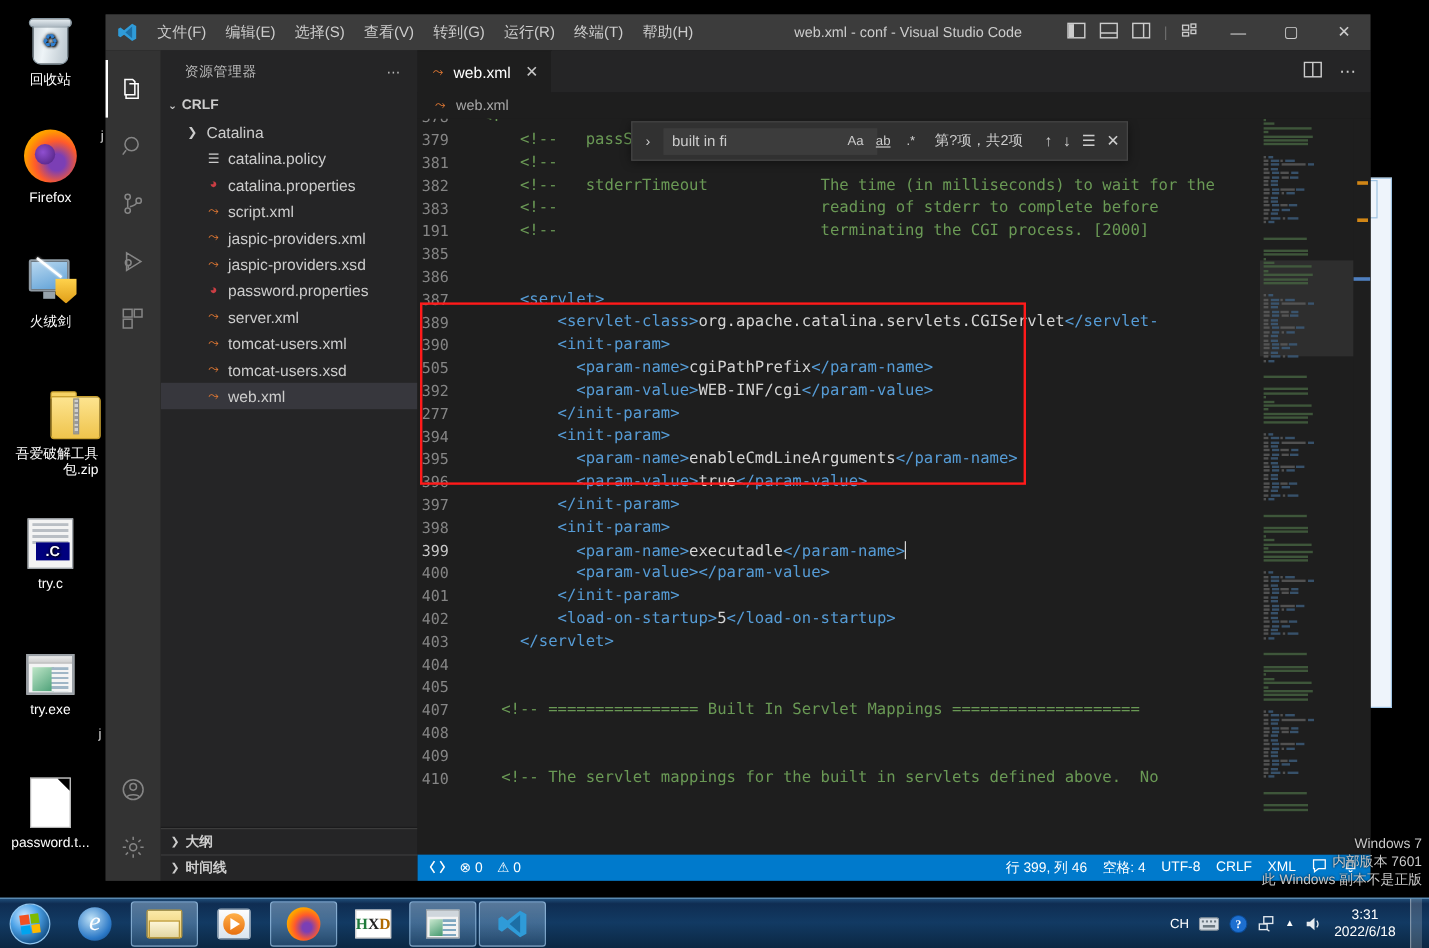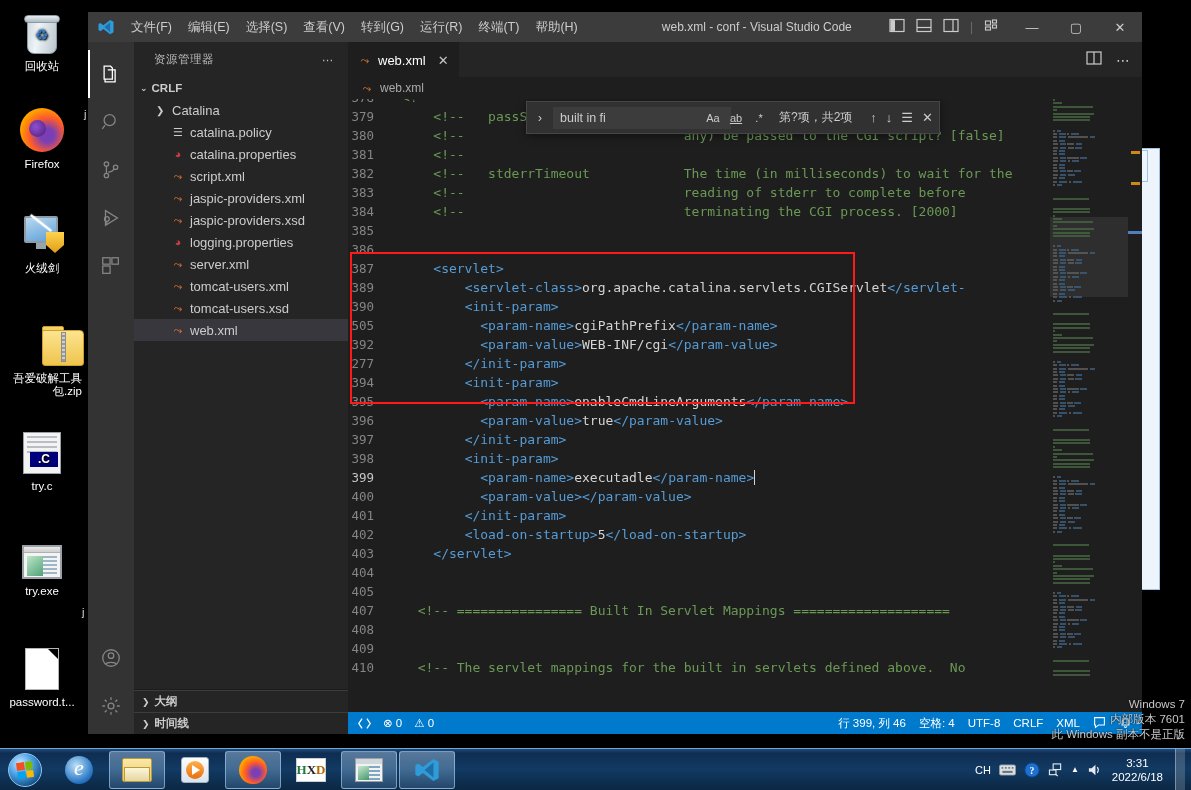--- a/index.html
+++ b/index.html
@@ -477,21 +477,21 @@
             <span>jaspic-providers.xml</span>
           </div>
 
           <div class="row" style="padding-left:37px;">
             <span class="file-ic ic-xml">⤳</span>
             <span>jaspic-providers.xsd</span>
           </div>
 
           <div class="row" style="padding-left:37px;">
             <span class="file-ic ic-prop">◕</span>
-            <span>logging.properties</span>
+            <span>password.properties</span>
           </div>
 
           <div class="row" style="padding-left:37px;">
             <span class="file-ic ic-xml">⤳</span>
             <span>server.xml</span>
           </div>
 
           <div class="row" style="padding-left:37px;">
             <span class="file-ic ic-xml">⤳</span>
             <span>tomcat-users.xml</span>
@@ -540,25 +540,24 @@
 
         <div class="breadcrumb">
           <span class="file-ic ic-xml">⤳</span>
           <span>web.xml</span>
         </div>
 
         <div class="code-area">
           <div class="code-scroll" id="code-lines" style="margin-top: -11px;">
               <div class="cline"><span class="lnum">378</span><span class="ctext"><span class="cmt">&lt;!--</span></span></div>
               <div class="cline"><span class="lnum">379</span><span class="ctext"><span class="cmt">    &lt;!--   passSh</span></span></div>
-              <div class="cline"><span class="lnum">380</span><span class="ctext"><span class="cmt">    &lt;!--                            any) be passed to the CGI script? [false]</span></span></div>
               <div class="cline"><span class="lnum">381</span><span class="ctext"><span class="cmt">    &lt;!--</span></span></div>
               <div class="cline"><span class="lnum">382</span><span class="ctext"><span class="cmt">    &lt;!--   stderrTimeout            The time (in milliseconds) to wait for the</span></span></div>
               <div class="cline"><span class="lnum">383</span><span class="ctext"><span class="cmt">    &lt;!--                            reading of stderr to complete before</span></span></div>
-              <div class="cline"><span class="lnum">384</span><span class="ctext"><span class="cmt">    &lt;!--                            terminating the CGI process. [2000]</span></span></div>
+              <div class="cline"><span class="lnum">191</span><span class="ctext"><span class="cmt">    &lt;!--                            terminating the CGI process. [2000]</span></span></div>
               <div class="cline"><span class="lnum">385</span><span class="ctext"></span></div>
               <div class="cline"><span class="lnum">386</span><span class="ctext"></span></div>
               <div class="cline"><span class="lnum">387</span><span class="ctext"><span class="txtw">    </span><span class="tagb">&lt;servlet&gt;</span></span></div>
               <div class="cline"><span class="lnum">389</span><span class="ctext"><span class="txtw">        </span><span class="tagb">&lt;servlet-class&gt;</span><span class="txtw">org.apache.catalina.servlets.CGIServlet</span><span class="tagb">&lt;/servlet-</span></span></div>
               <div class="cline"><span class="lnum">390</span><span class="ctext"><span class="txtw">        </span><span class="tagb">&lt;init-param&gt;</span></span></div>
               <div class="cline"><span class="lnum">505</span><span class="ctext"><span class="txtw">          </span><span class="tagb">&lt;param-name&gt;</span><span class="txtw">cgiPathPrefix</span><span class="tagb">&lt;/param-name&gt;</span></span></div>
               <div class="cline"><span class="lnum">392</span><span class="ctext"><span class="txtw">          </span><span class="tagb">&lt;param-value&gt;</span><span class="txtw">WEB-INF/cgi</span><span class="tagb">&lt;/param-value&gt;</span></span></div>
               <div class="cline"><span class="lnum">277</span><span class="ctext"><span class="txtw">        </span><span class="tagb">&lt;/init-param&gt;</span></span></div>
               <div class="cline"><span class="lnum">394</span><span class="ctext"><span class="txtw">        </span><span class="tagb">&lt;init-param&gt;</span></span></div>
               <div class="cline"><span class="lnum">395</span><span class="ctext"><span class="txtw">          </span><span class="tagb">&lt;param-name&gt;</span><span class="txtw">enableCmdLineArguments</span><span class="tagb">&lt;/param-name&gt;</span></span></div>

